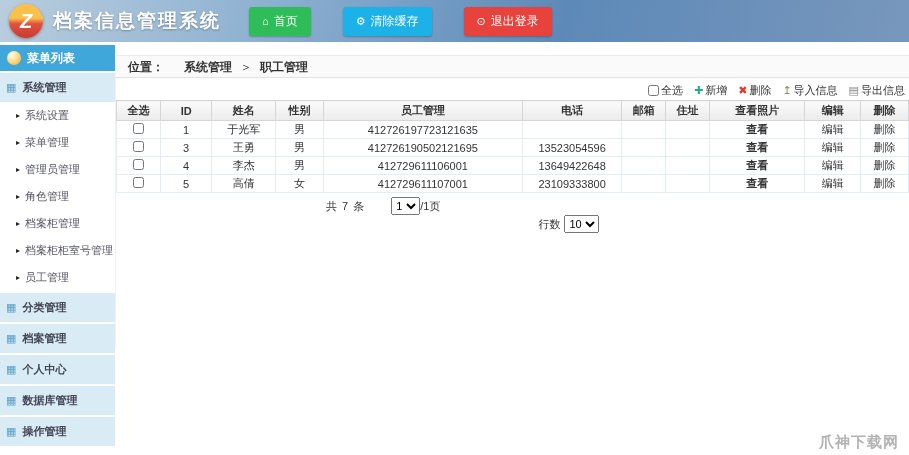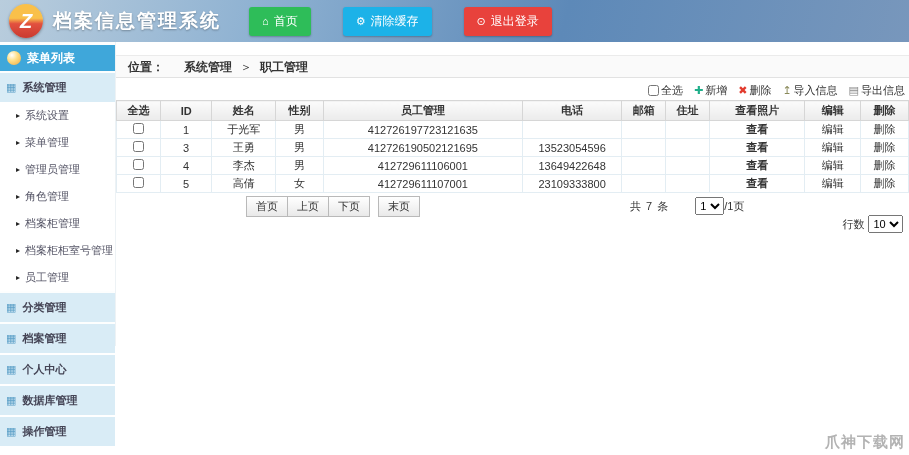--- a/index.html
+++ b/index.html
@@ -73,21 +73,21 @@
   .pbtn { border:1px solid #b9b9b9; background:linear-gradient(#fff,#e9e9e9);
     padding:2px 9px; font-size:11px; color:#333; cursor:pointer; font-family:inherit; }
   .pbtn + .pbtn { margin-left:-1px; }
   .pbtn.last { margin-left:8px; }
   .pgroup { margin-left:130px; }
   .ptotal { margin-left:210px; letter-spacing:1px; }
   .psel { margin-left:26px; display:flex; align-items:center; }
   .prows { margin-left:98px; display:flex; align-items:center; gap:4px;margin-top:36px; }
   select { font-size:11px; height:18px; font-family:inherit; }
 
-  .watermark { position:absolute; right:4px; bottom:3px; color:#b3b3b3;
+  .watermark { position:absolute; right:10px; bottom:3px; color:#b3b3b3;
     font-size:15px; font-weight:bold; letter-spacing:1px; }
 </style>
 </head>
 <body>
 
 <div class="page">
 
   <div class="app-header">
     <div class="logo">Z</div>
     <div class="app-title">档案信息管理系统</div>
@@ -279,23 +279,20 @@
             <td></td>
             <td></td>
             <td class="act-view">查看</td>
             <td class="act">编辑</td>
             <td class="act">删除</td>
           </tr>
         </tbody>
       </table>
 
       <div class="pager">
-        <span class="pgroup">
-          <button class="pbtn">首页</button><button class="pbtn">上页</button><button class="pbtn">下页</button><button class="pbtn last">末页</button>
-        </span>
         <span class="ptotal">共 7 条</span>
         <span class="psel">
           <select>
             <option>1</option>
           </select>
           <span>/1页</span>
         </span>
         <span class="prows">
           <span>行数</span>
           <select>

